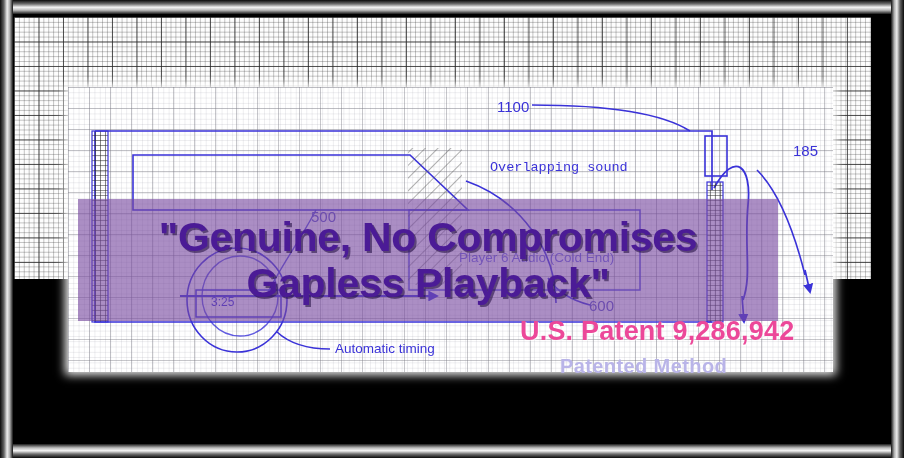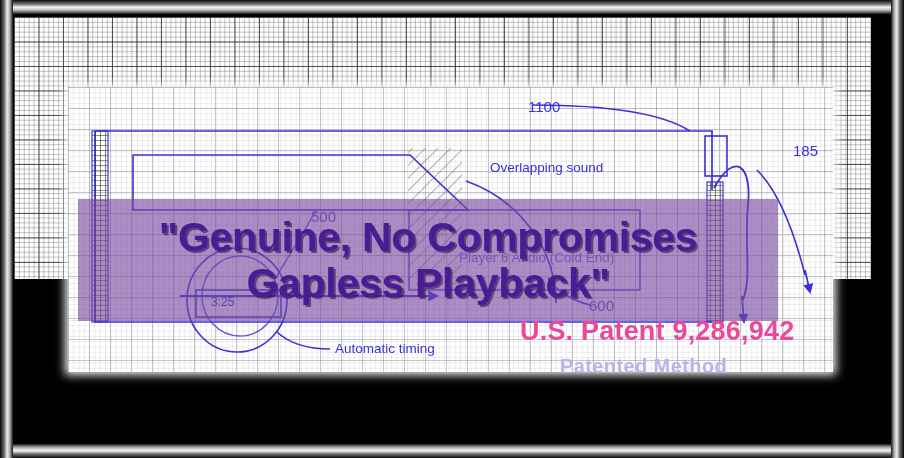--- a/index.html
+++ b/index.html
@@ -121,25 +121,25 @@
       <line x1="742" y1="296" x2="744" y2="322" marker-end="url(#arw)" stroke-width="1.7"></line>
     </g>
 
     <rect x="92" y="131" width="16" height="191" fill="url(#crossHatch)" stroke="#3a32d8" stroke-width="1.2"></rect>
     <rect x="707" y="182" width="16" height="140" fill="url(#crossHatch)" stroke="#3a32d8" stroke-width="1.2"></rect>
 
     <rect x="408" y="148" width="54" height="137" fill="url(#diagHatch)" opacity=".85"></rect>
   </svg>
 
   <div class="lbl" style="left:459px;top:250px;opacity:.72;">Player 6 Audio (Cold End)</div>
-  <div class="lbl" style="left:490px;top:160px;">Overlapping sound</div>
+  <div class="lbl" style="left:490px;top:160px;font-family:Liberation Mono, monospace;">Overlapping sound</div>
   <div class="lbl" style="left:335px;top:341px;">Automatic timing</div>
   <div class="lbl timer" style="left:211px;top:295px;">3:25</div>
 
-  <div class="lbl num" style="left:497px;top:98px;padding-left:31px;">1100</div>
+  <div class="lbl num" style="left:497px;top:98px;">1100</div>
   <div class="lbl num dim" style="left:311px;top:208px;">500</div>
   <div class="lbl num dim" style="left:589px;top:297px;">600</div>
   <div class="lbl num" style="left:793px;top:142px;">185</div>
 
   <div class="band"></div>
   <div class="headline">
     <div>"Genuine, No Compromises</div>
     <div class="hl2">Gapless Playback"</div>
   </div>
 

